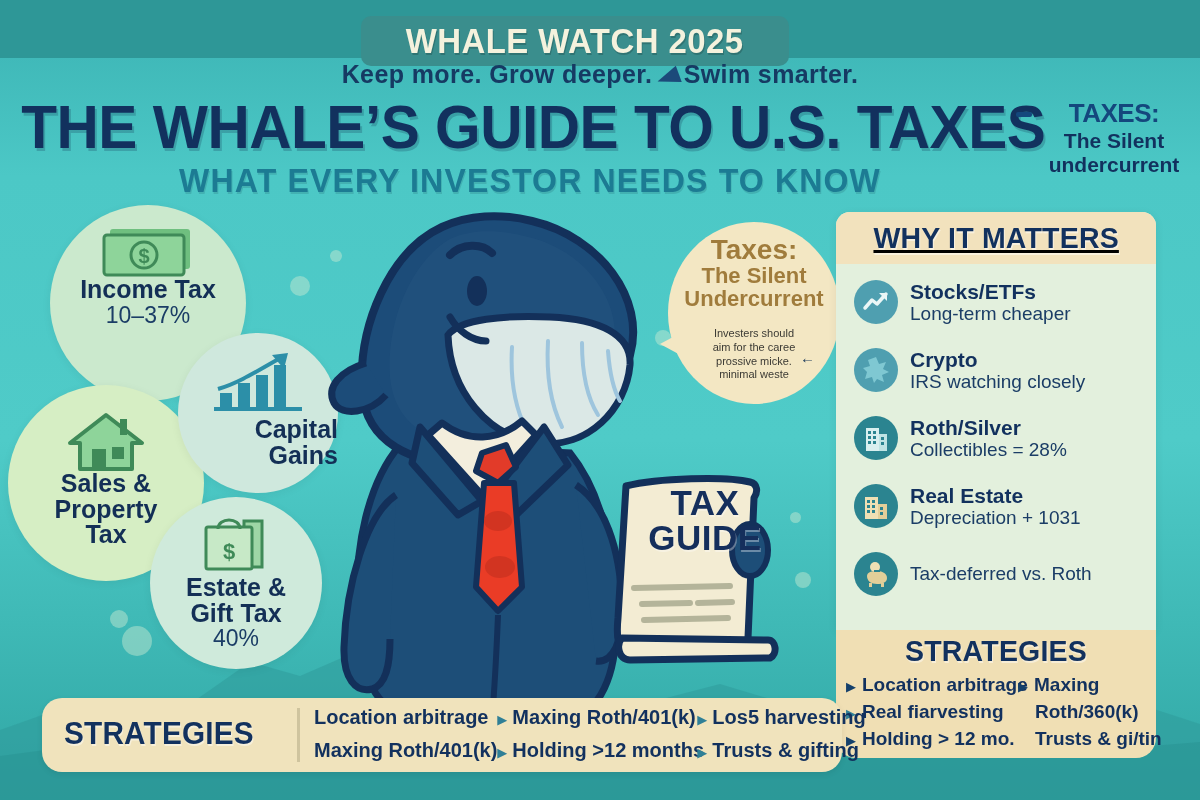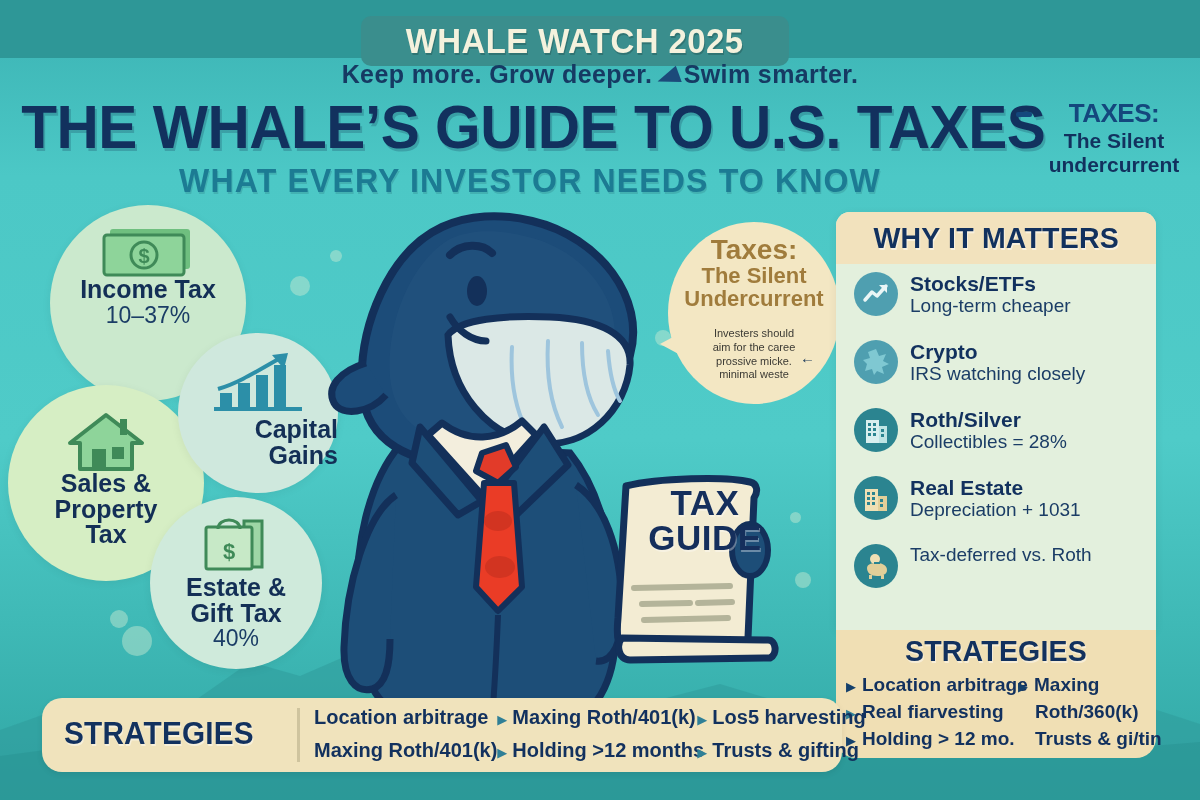--- a/index.html
+++ b/index.html
@@ -99,25 +99,25 @@
   .speech-tail { position:absolute; left:660px; top:330px; width:0;height:0;
     border-top:14px solid transparent; border-bottom:14px solid transparent;
     border-right:26px solid #f3e7c3; }
   .speech-arrow { position:absolute; left:800px; top:349px; font-size:15px; color:#23405e; }
 
   
   #panel { position:absolute; left:836px; top:212px; width:320px; height:418px;
     background:#e3f0dd; border-radius:14px 14px 0 0; box-shadow:0 2px 10px rgba(0,0,0,0.07); }
   #panel-head { position:absolute; left:0; top:0; width:320px; height:52px;
     background:#f2e2bd; border-radius:14px 14px 0 0;
-    display:flex; align-items:center; justify-content:center; }
+    display:flex; align-items:center; justify-content:center;text-decoration:underline; }
   #panel-head .h { font-size:30px; font-weight:bold; color:#12315e; letter-spacing:0.2px;
       transform:scaleX(0.95); text-shadow:1px 2px 0 rgba(255,255,255,0.5); }
   .wim-list { position:absolute; left:0; top:56px; width:320px; }
-  .wim-row { display:flex; align-items:flex-start; gap:12px; padding:4px 10px 4px 18px; height:68px; }
+  .wim-row { display:flex; align-items:center; gap:12px; padding:4px 10px 4px 18px; height:68px; }
   .wim-ico { width:44px; height:44px; border-radius:50%; flex:0 0 44px;
     display:flex; align-items:center; justify-content:center; }
   .wim-txt .title { font-size:21px; font-weight:bold; color:#12315e; line-height:1.1; white-space:nowrap; }
   .wim-txt .sub   { font-size:19px; color:#1b3d66; line-height:1.15; white-space:nowrap; }
 
   
   #rstrat { position:absolute; left:836px; top:630px; width:320px; height:128px;
     background:#f0dfb4; border-radius:0 0 20px 20px; }
   #rstrat .h { text-align:center; font-size:30px; font-weight:bold; color:#12315e;
      padding-top:4px; letter-spacing:0.2px; transform:scaleX(0.95);

